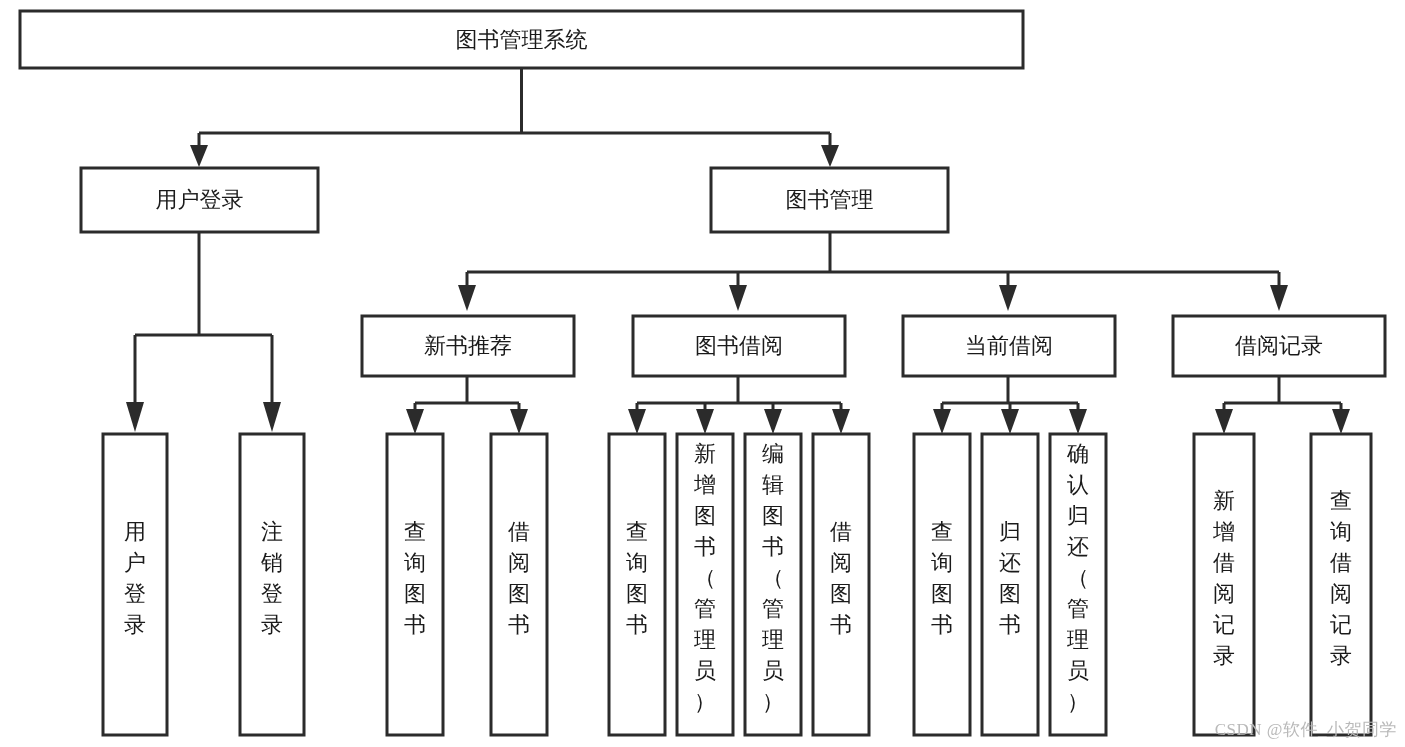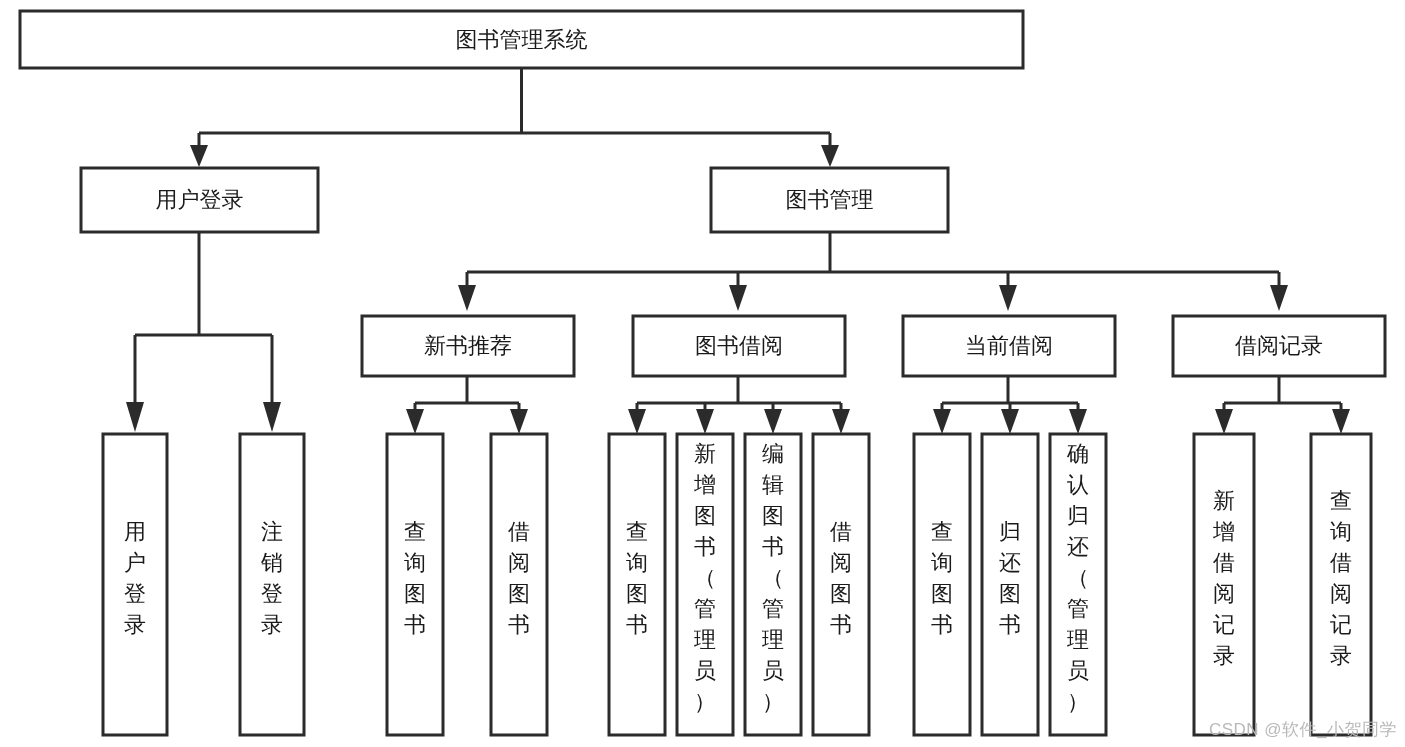--- a/index.html
+++ b/index.html
@@ -50,21 +50,21 @@
   .node-label-v {
     font-family: "Liberation Sans", "DejaVu Sans", sans-serif;
     font-size: 22px;
     fill: #1a1a1a;
     text-anchor: middle;
   }
   .watermark-text {
     position: absolute;
     right: 8px;
     bottom: 6px;
-    font-family: Liberation Sans, sans-serif;
+    font-family: Liberation Serif, serif;
     font-size: 17px;
     color: #b9b9b9;
     white-space: nowrap;
     letter-spacing: 0.5px;
     pointer-events: none;
     margin-top: 28px;
   }
 </style>
 </head>
 <body>

